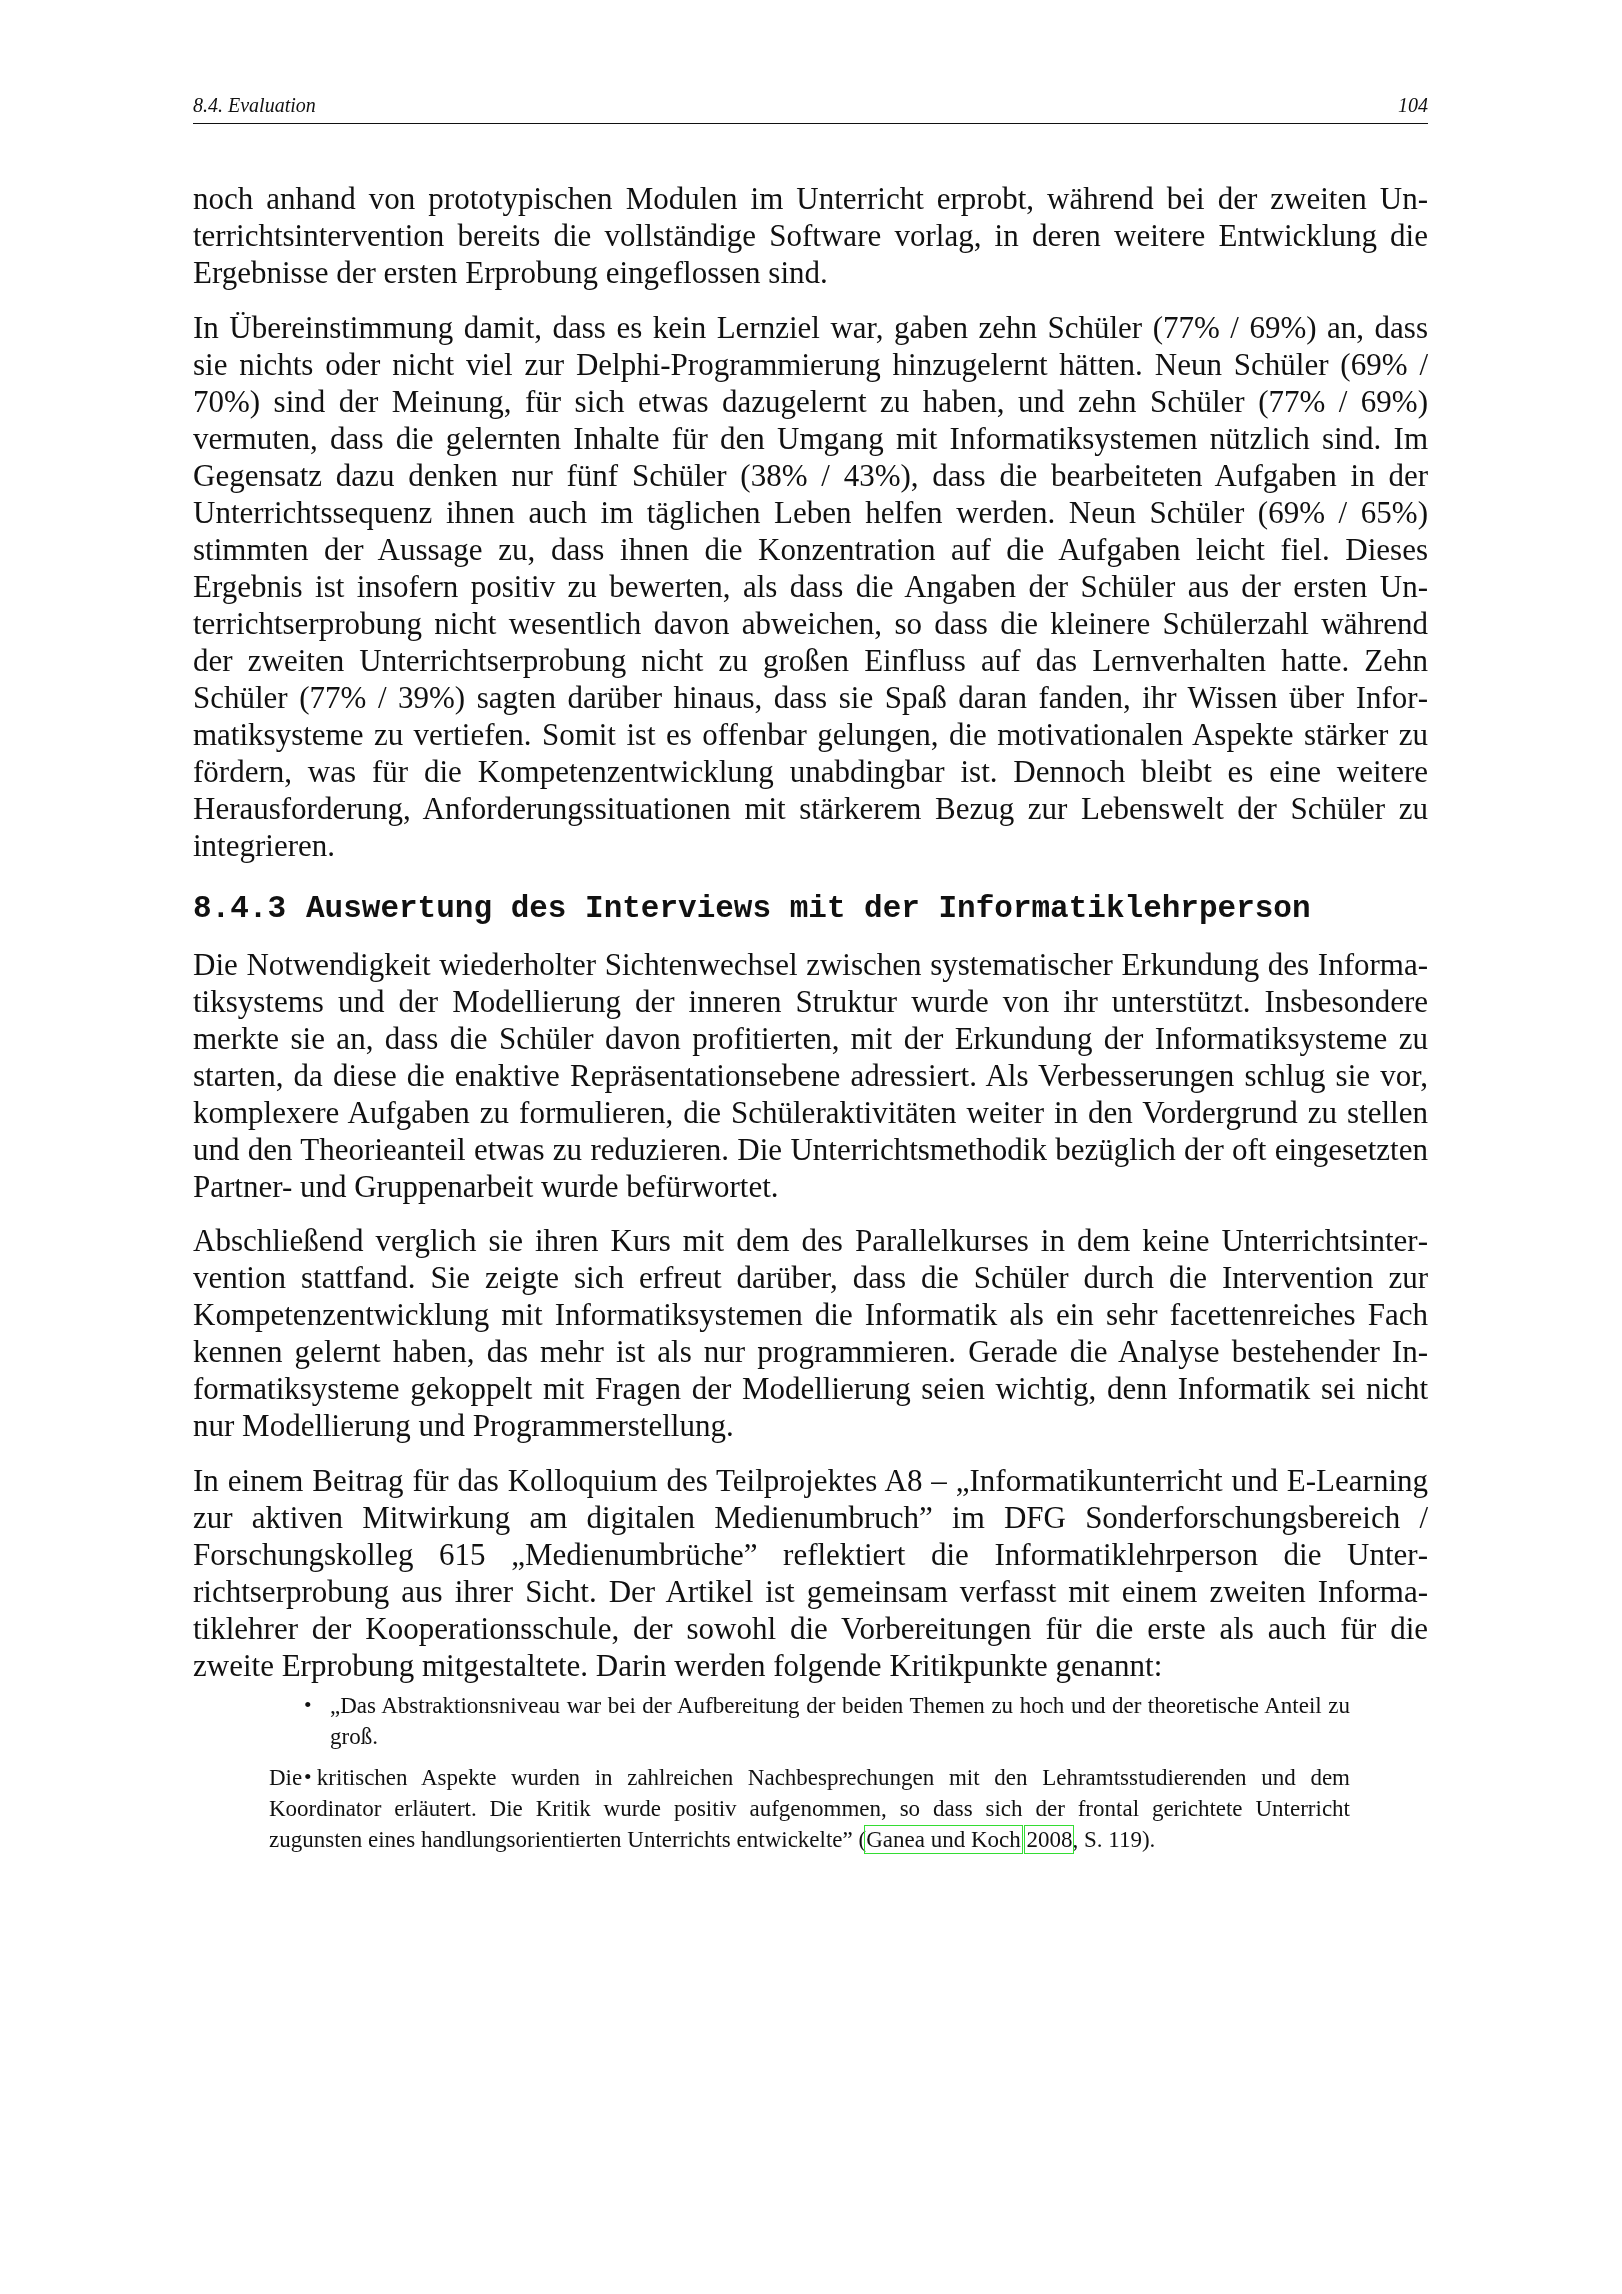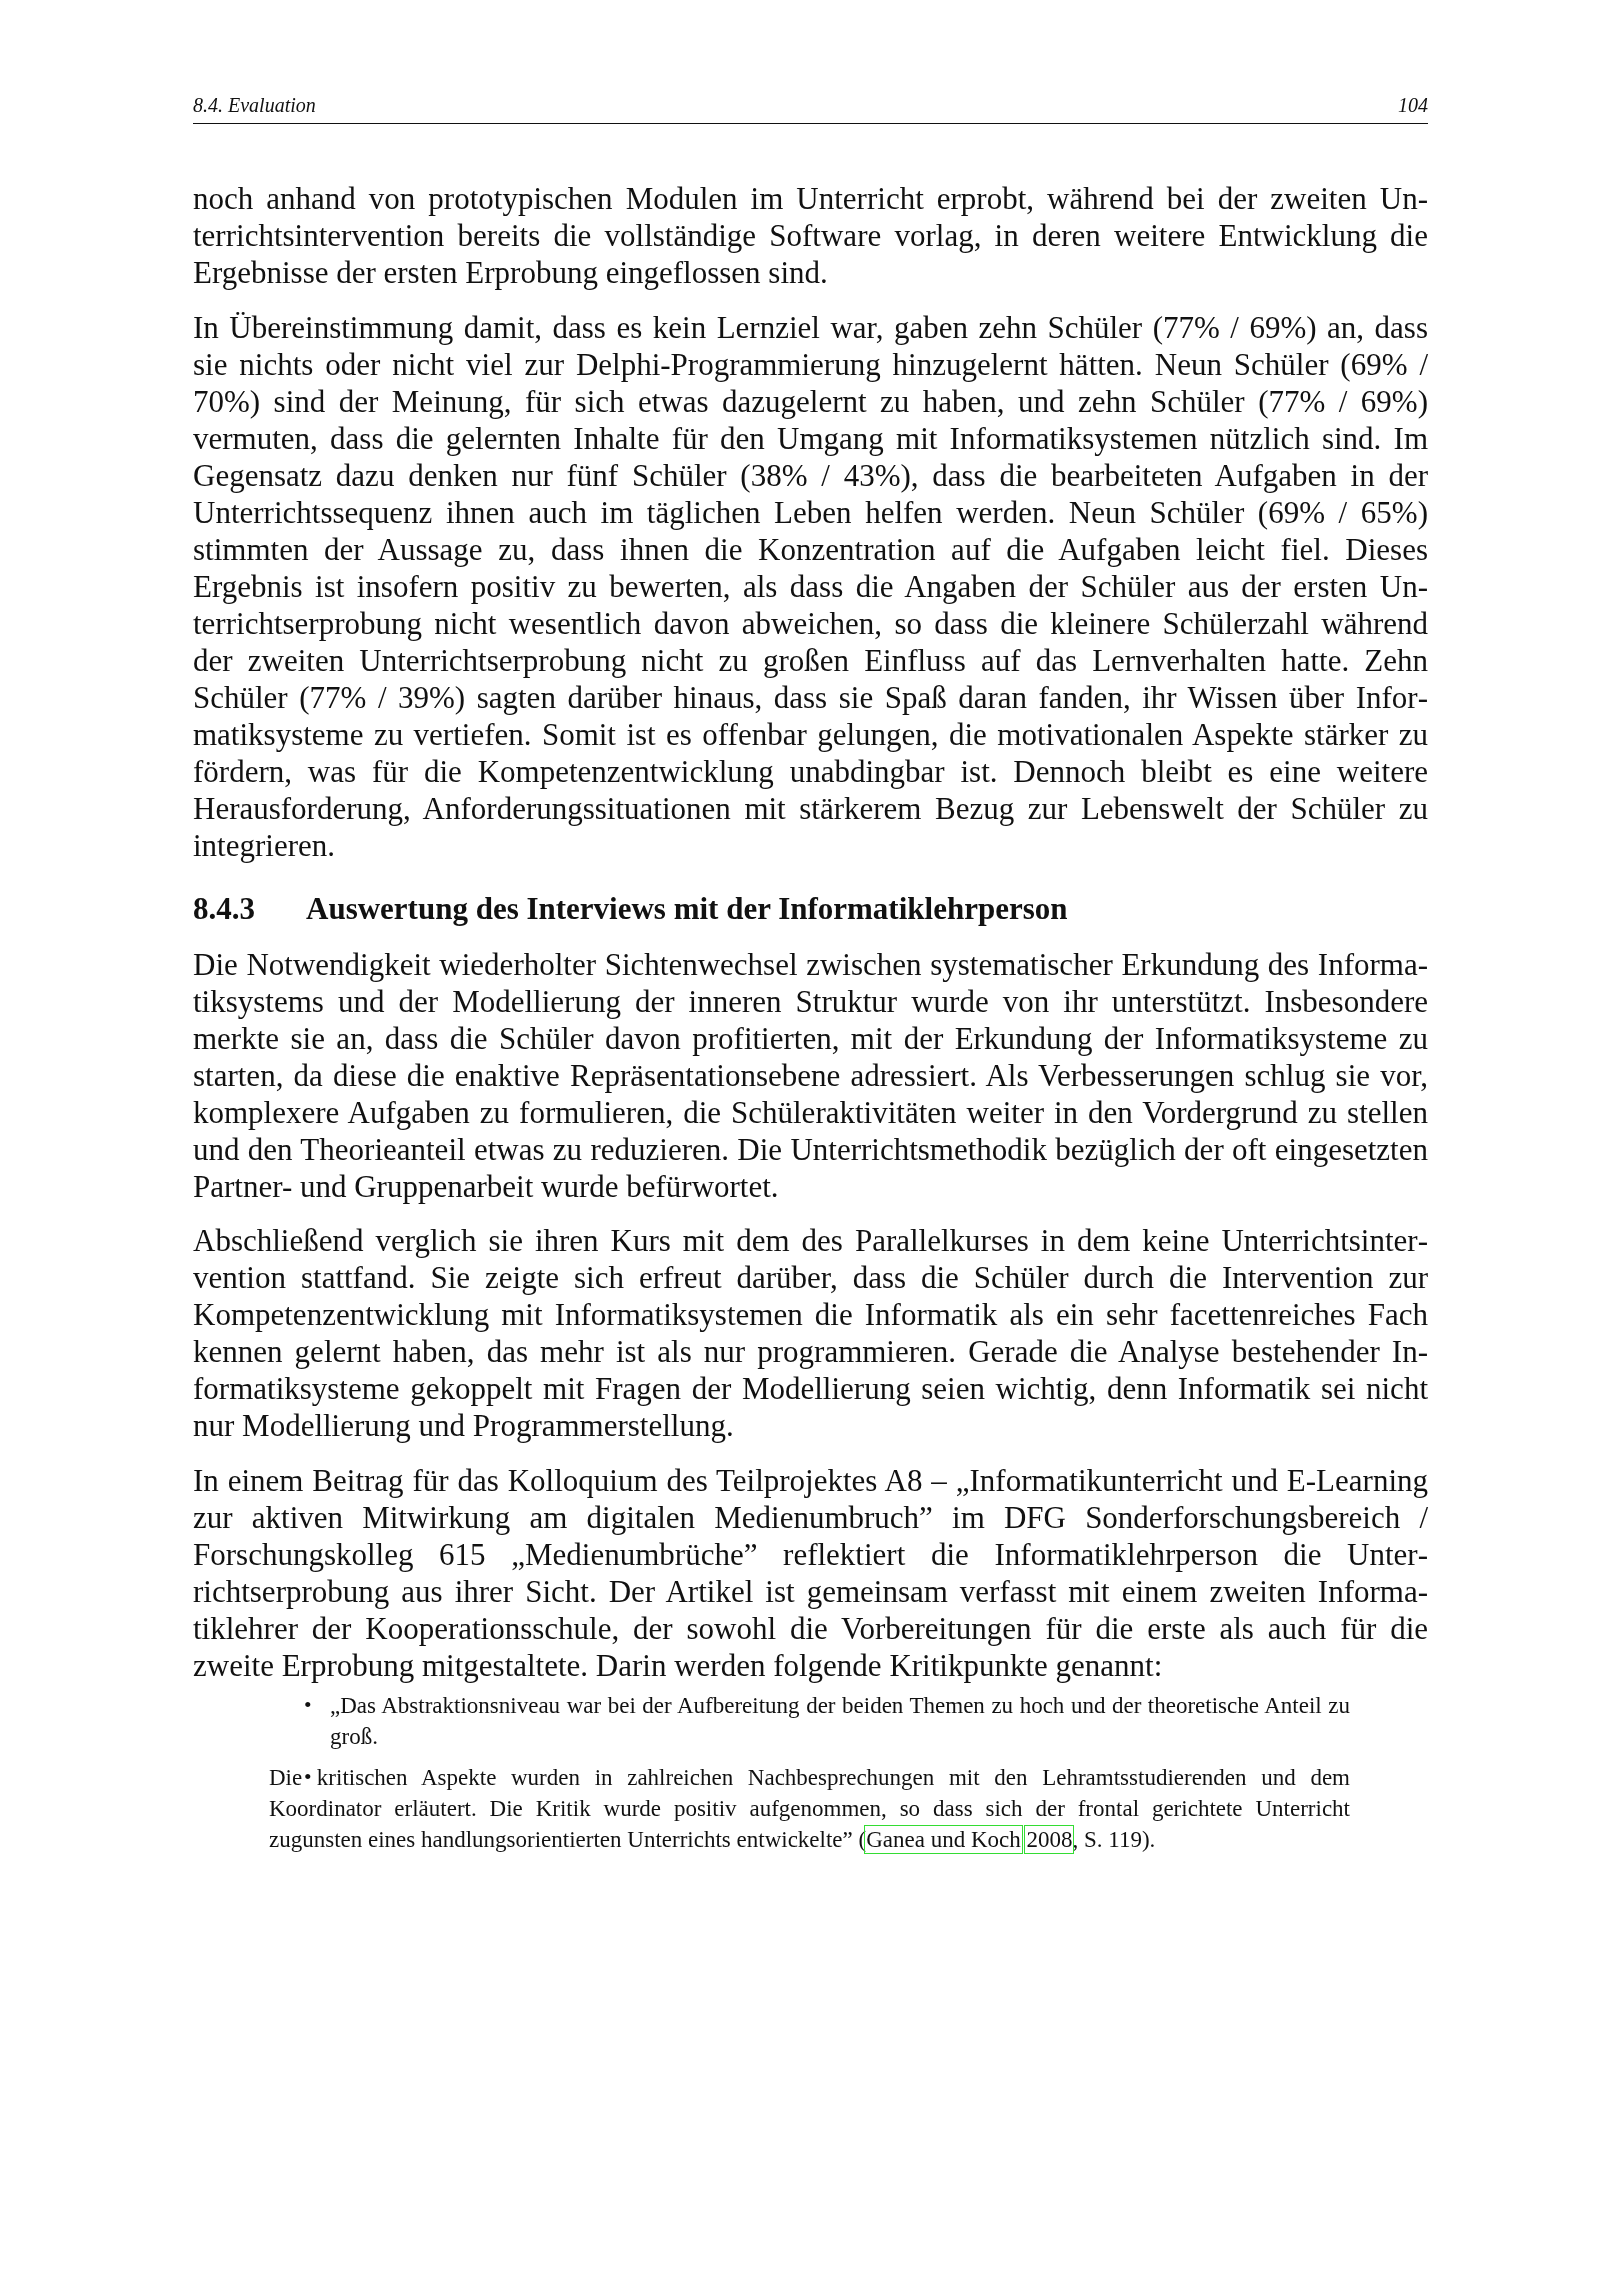--- a/index.html
+++ b/index.html
@@ -52,20 +52,21 @@
     font-size: 31px;
     line-height: 37px;
     text-align: justify;
     hyphens: manual;
   }
   h3 {
     margin: 25.5px 0 17.6px 0;
     font-size: 31px;
     font-weight: bold;
     line-height: 39px;
+    font-family: Liberation Mono, monospace;
   }
   h3 .num {
     display: inline-block;
     width: 113px;
   }
   ul.quote-list {
     list-style: none;
     margin: 5.9px 0 9.8px 0;
     padding: 0 0 0 0;
   }

